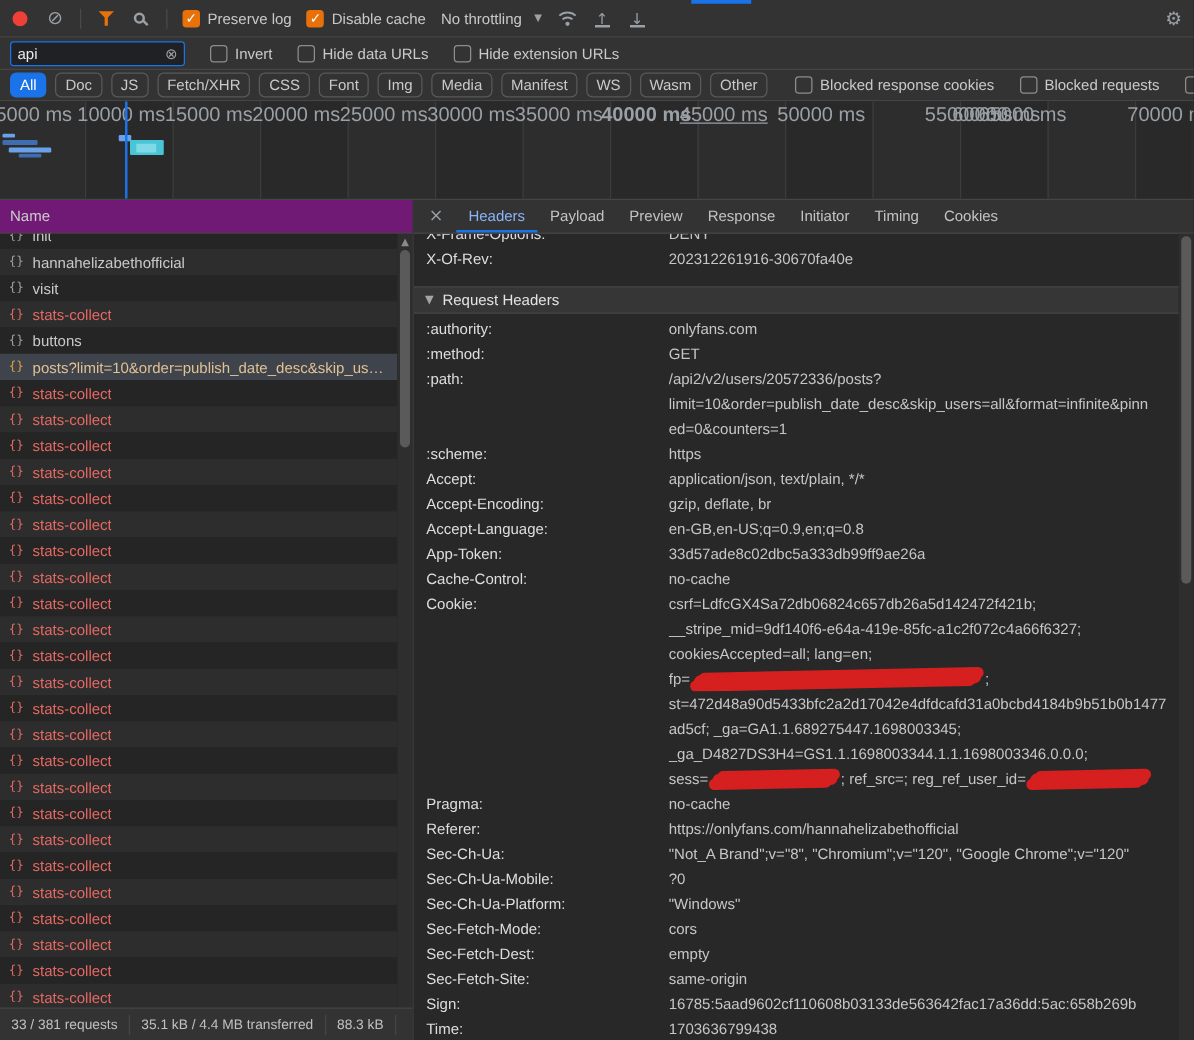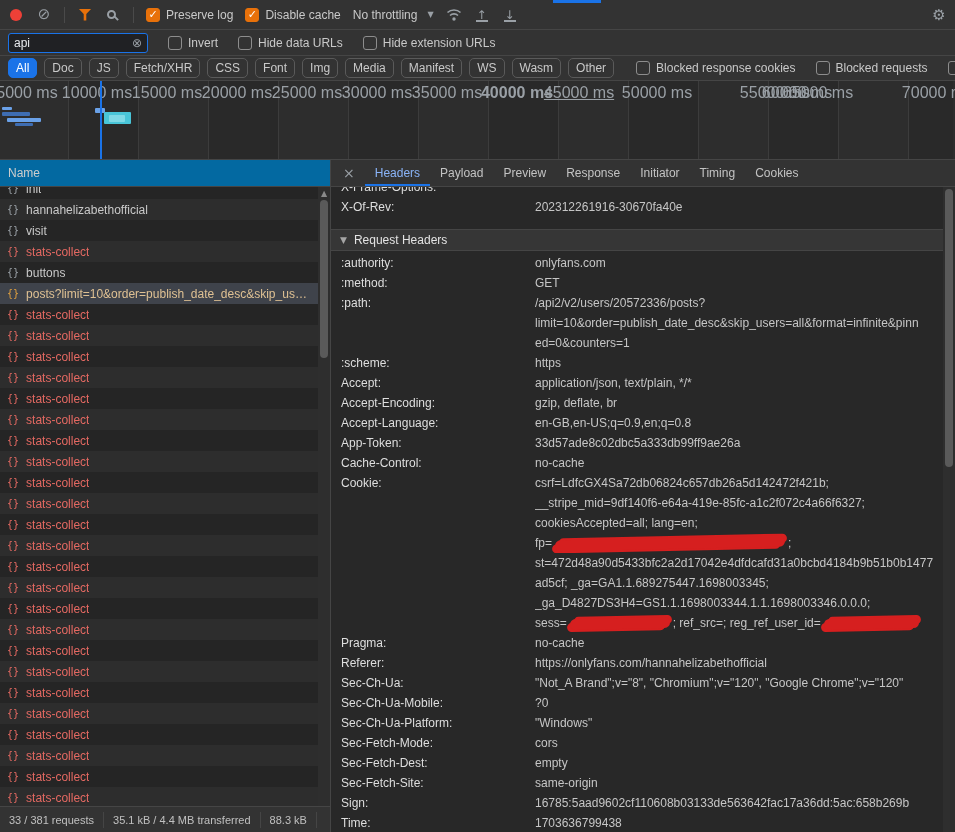--- a/index.html
+++ b/index.html
@@ -42,21 +42,21 @@
 
 .overview{height:79px;border-bottom:1px solid #454545;position:relative;overflow:hidden;background:repeating-linear-gradient(90deg,#2d2d2d 0 70px,#292929 70px 140px);background-position:-2px 0}
 .ruler-label{position:absolute;top:3px;transform:translateX(-50%);font-size:16px;color:#9aa0a6;white-space:nowrap}
 .gridline{position:absolute;top:0;bottom:0;width:1px;background:#3c3c3c}
 .ovbar{position:absolute;border-radius:1px}
 .ovline{position:absolute;top:0;bottom:0;width:2px;background:#1a73e8}
 
 
 .main{display:flex;height:672px}
 .left{width:331px;border-right:1px solid #454545;position:relative;background:#252525}
-.name-header{height:27px;background:#0369a1;border-bottom:1px solid #454545;display:flex;align-items:center;padding:0 8px;color:#cdcdcd}
+.name-header{height:27px;background:#701a75;border-bottom:1px solid #454545;display:flex;align-items:center;padding:0 8px;color:#cdcdcd}
 .rows{position:absolute;top:27px;left:0;right:12px;bottom:26px;overflow:hidden}
 .row{height:21px;display:flex;align-items:center;gap:7px;padding:0 7px;white-space:nowrap;overflow:hidden;cursor:pointer}
 .row:first-child{margin-top:-9px}
 .row.even{background:#252525}
 .row.odd{background:#2d2d2d}
 .row .brace{font-family:"DejaVu Sans Mono",monospace;font-size:10px;color:#9aa0a6;flex:0 0 auto}
 .row .rname{overflow:hidden;text-overflow:ellipsis}
 .row.error{color:#e46962}
 .row.error .brace{color:#e46962}
 .row.selected{background:#3f434b;color:#dfc193}
@@ -370,20 +370,23 @@
             <span class="tab">Response</span>
             <span class="tab">Initiator</span>
             <span class="tab">Timing</span>
             <span class="tab">Cookies</span>
           </div>
       </div>
       <div class="details">
         <div class="clip-top">
             <div class="hdr-row">
               <div class="hdr-name">X-Frame-Options:</div>
+              <div class="hdr-value">
+                <div class="hdr-line"><span>DENY</span></div>
+              </div>
             </div>
             <div class="hdr-row">
               <div class="hdr-name">X-Of-Rev:</div>
               <div class="hdr-value">
                 <div class="hdr-line"><span>202312261916-30670fa40e</span></div>
               </div>
             </div>
           </div>
         <div class="sec">
           <span class="tri">▼</span>

